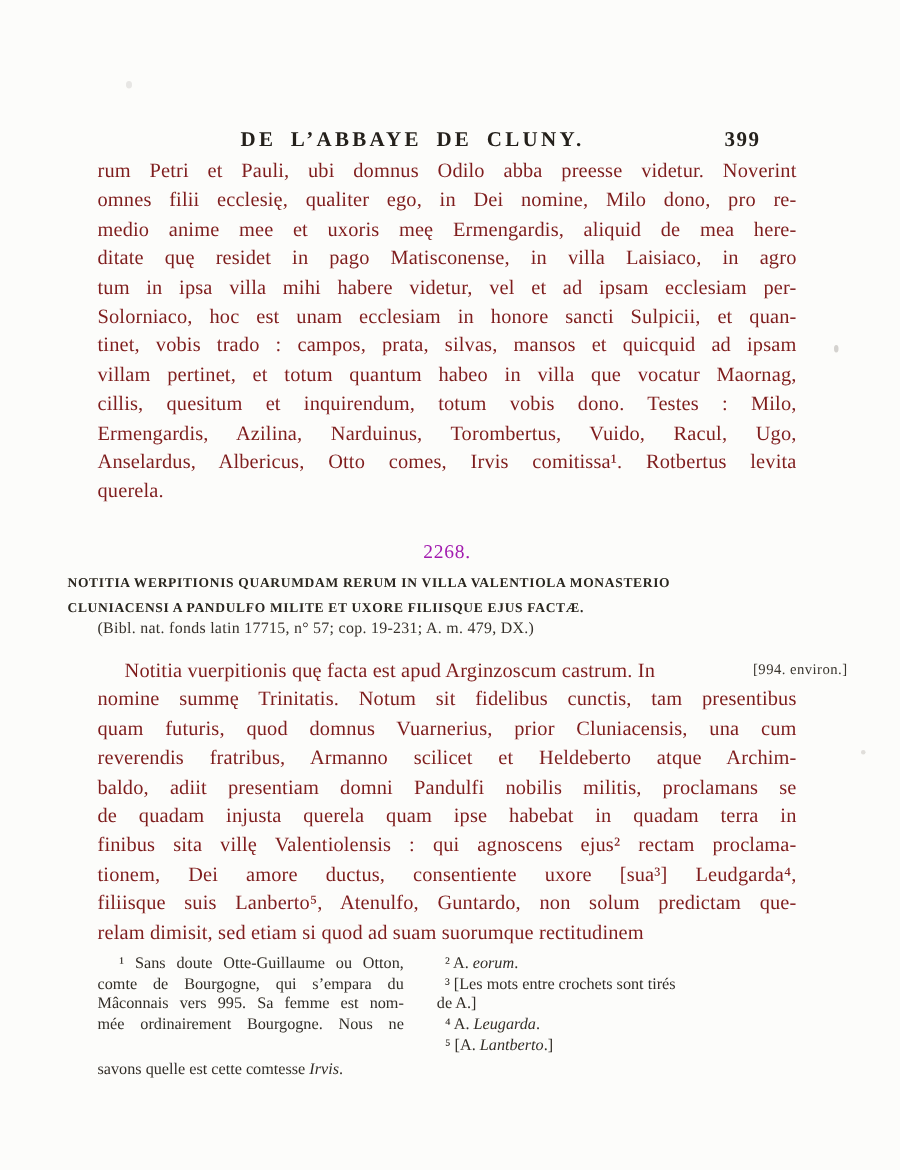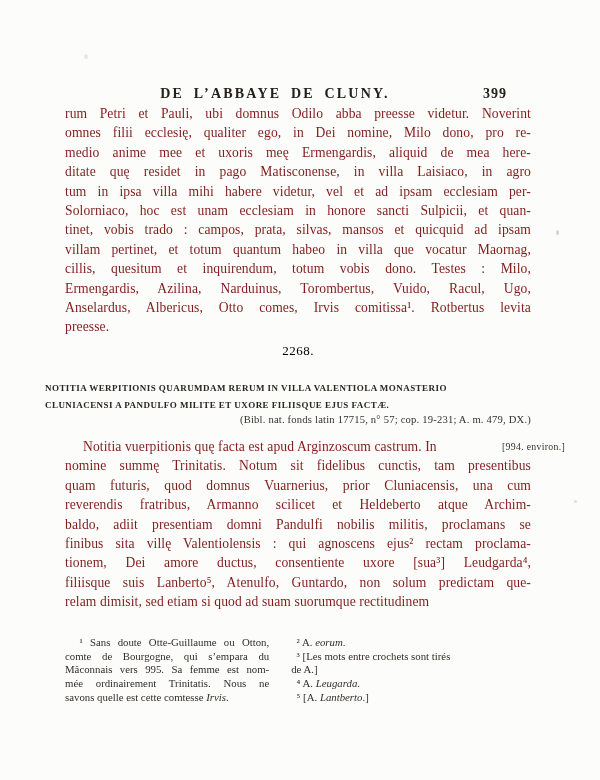--- a/index.html
+++ b/index.html
@@ -36,48 +36,48 @@
     font-size: 13.6px; line-height: 19.4px;
     letter-spacing: 0.1px; color: #7f1d1d;
   }
   .para1 { top: 104px; }
   .para2 { top: 437px; }
   .lines-justify .tline { text-align: justify; text-align-last: justify; white-space: normal; }
   .lines-justify .tline:last-child { text-align-last: left; }
   .para2 .tline:first-child { text-align-last: left; text-indent: 18px; }
   
   .entry-number {
-    position: absolute; top: 343px; left: 65px; width: 466px;
-    text-align: center; font-size: 13px; letter-spacing: 0.5px; color: #000000;
+    position: absolute; top: 360px; left: 65px; width: 466px;
+    text-align: center; font-size: 13px; letter-spacing: 0.5px; color: #a21caf;
   }
   .entry-heading {
     position: absolute; top: 380px; left: 45px; width: 506px;
     text-align: left; font-size: 9px; font-weight: 700;
     line-height: 16.5px; letter-spacing: 0.45px; color: #2a261f;
   }
   .entry-source {
     position: absolute; top: 414px; left: 65px; width: 466px;
-    text-align: right; font-size: 10.6px; letter-spacing: 0.2px; color: #35302a;
+    text-align: left; font-size: 10.6px; letter-spacing: 0.2px; color: #35302a;
   }
   .margin-note {
     position: absolute; top: 441px; left: 471px; width: 120px;
     font-size: 9.8px; letter-spacing: 0.3px; color: #3a352e;
     text-align: left;
     padding-left: 31px;
   }
   
   .footnotes {
     position: absolute; top: 636px; left: 65px; width: 416px;
     display: flex; gap: 22px;
     font-size: 10.8px; line-height: 13.7px; color: #322d27;
   }
   .fn-col-left  { width: 212px; }
   .fn-col-right { width: 197px; }
   .fn-col-left .tline { text-align: justify; text-align-last: justify; }
-  .fn-col-left .tline:last-child { text-align-last: left; }
+  .fn-col-left .tline:last-child { text-align-last: left; margin-top: 16px; }
   .fn-col-right .tline { text-align: left; }
   
   .speck { position: absolute; border-radius: 50%; background: #8a857d; }
   .speck-1 { top: 54px; left: 84px; width: 4px; height: 5px; opacity: 0.18; }
   .speck-2 { top: 230px; left: 556px; width: 3px; height: 5px; opacity: 0.35; }
   .speck-3 { top: 500px; left: 574px; width: 3px; height: 3px; opacity: 0.25; }
   i { font-style: italic; }
 </style>
 </head>
 <body>
@@ -94,52 +94,53 @@
       <div class="tline">omnes filii ecclesię, qualiter ego, in Dei nomine, Milo dono, pro re-</div>
       <div class="tline">medio anime mee et uxoris meę Ermengardis, aliquid de mea here-</div>
       <div class="tline">ditate quę residet in pago Matisconense, in villa Laisiaco, in agro</div>
       <div class="tline">tum in ipsa villa mihi habere videtur, vel et ad ipsam ecclesiam per-</div>
       <div class="tline">Solorniaco, hoc est unam ecclesiam in honore sancti Sulpicii, et quan-</div>
       <div class="tline">tinet, vobis trado : campos, prata, silvas, mansos et quicquid ad ipsam</div>
       <div class="tline">villam pertinet, et totum quantum habeo in villa que vocatur Maornag,</div>
       <div class="tline">cillis, quesitum et inquirendum, totum vobis dono. Testes : Milo,</div>
       <div class="tline">Ermengardis, Azilina, Narduinus, Torombertus, Vuido, Racul, Ugo,</div>
       <div class="tline">Anselardus, Albericus, Otto comes, Irvis comitissa¹. Rotbertus levita</div>
-      <div class="tline">preesse.</div>
+      <div class="tline">querela.</div>
     </div>
 
   <div class="entry-number">2268.</div>
 
   <div class="entry-heading">
       <div class="tline">NOTITIA WERPITIONIS QUARUMDAM RERUM IN VILLA VALENTIOLA MONASTERIO</div>
       <div class="tline">CLUNIACENSI A PANDULFO MILITE ET UXORE FILIISQUE EJUS FACTÆ.</div>
     </div>
 
   <div class="entry-source">(Bibl. nat. fonds latin 17715, n° 57; cop. 19-231; A. m. 479, DX.)</div>
 
   <div class="margin-note">[994. environ.]</div>
 
   <div class="bodyblock para2 lines-justify">
       <div class="tline">Notitia vuerpitionis quę facta est apud Arginzoscum castrum. In</div>
       <div class="tline">nomine summę Trinitatis. Notum sit fidelibus cunctis, tam presentibus</div>
       <div class="tline">quam futuris, quod domnus Vuarnerius, prior Cluniacensis, una cum</div>
       <div class="tline">reverendis fratribus, Armanno scilicet et Heldeberto atque Archim-</div>
       <div class="tline">baldo, adiit presentiam domni Pandulfi nobilis militis, proclamans se</div>
+      <div class="tline">de quadam injusta querela quam ipse habebat in quadam terra in</div>
       <div class="tline">finibus sita villę Valentiolensis : qui agnoscens ejus² rectam proclama-</div>
       <div class="tline">tionem, Dei amore ductus, consentiente uxore [sua³] Leudgarda⁴,</div>
       <div class="tline">filiisque suis Lanberto⁵, Atenulfo, Guntardo, non solum predictam que-</div>
       <div class="tline">relam dimisit, sed etiam si quod ad suam suorumque rectitudinem</div>
     </div>
 
   <div class="footnotes">
     <div class="fn-col-left">
         <div class="tline">&nbsp;&nbsp;¹ Sans doute Otte-Guillaume ou Otton,</div>
         <div class="tline">comte de Bourgogne, qui s’empara du</div>
         <div class="tline">Mâconnais vers 995. Sa femme est nom-</div>
-        <div class="tline">mée ordinairement Trinitatis. Nous ne</div>
+        <div class="tline">mée ordinairement Bourgogne. Nous ne</div>
         <div class="tline">savons quelle est cette comtesse <i>Irvis</i>.</div>
       </div>
     <div class="fn-col-right">
         <div class="tline">&nbsp;&nbsp;² A. <i>eorum</i>.</div>
         <div class="tline">&nbsp;&nbsp;³ [Les mots entre crochets sont tirés</div>
         <div class="tline">de A.]</div>
         <div class="tline">&nbsp;&nbsp;⁴ A. <i>Leugarda</i>.</div>
         <div class="tline">&nbsp;&nbsp;⁵ [A. <i>Lantberto</i>.]</div>
       </div>
   </div>

